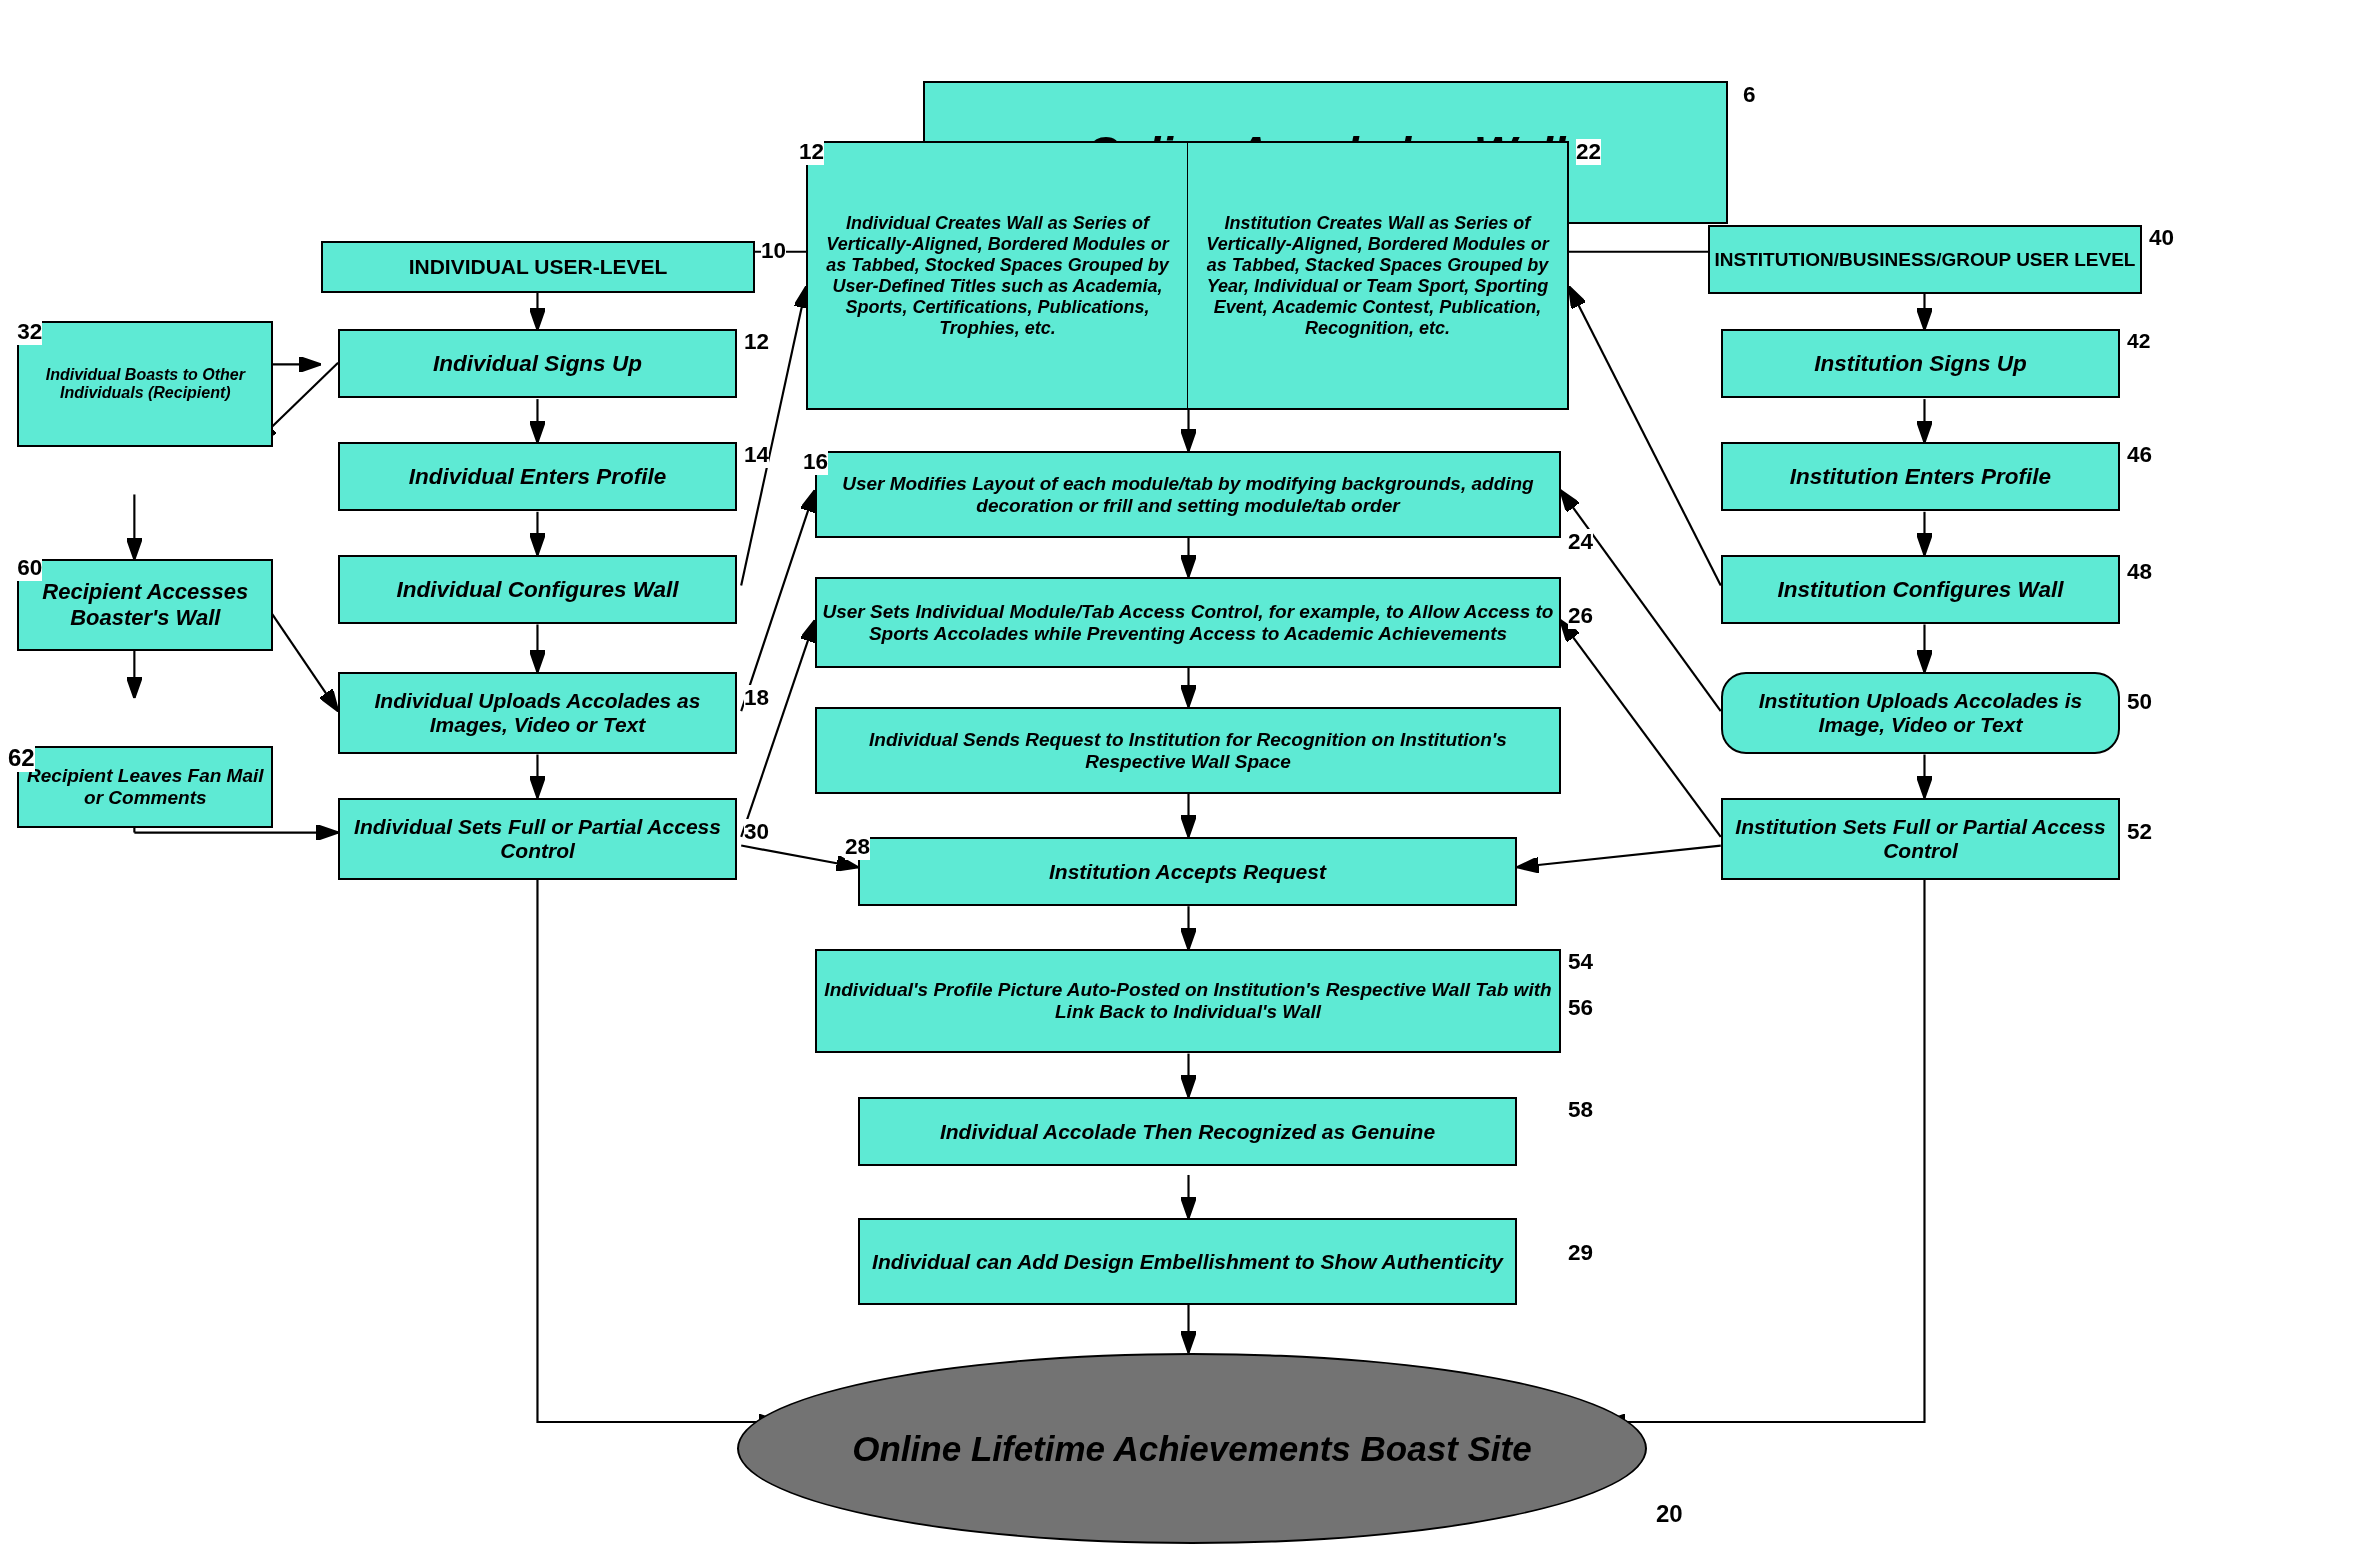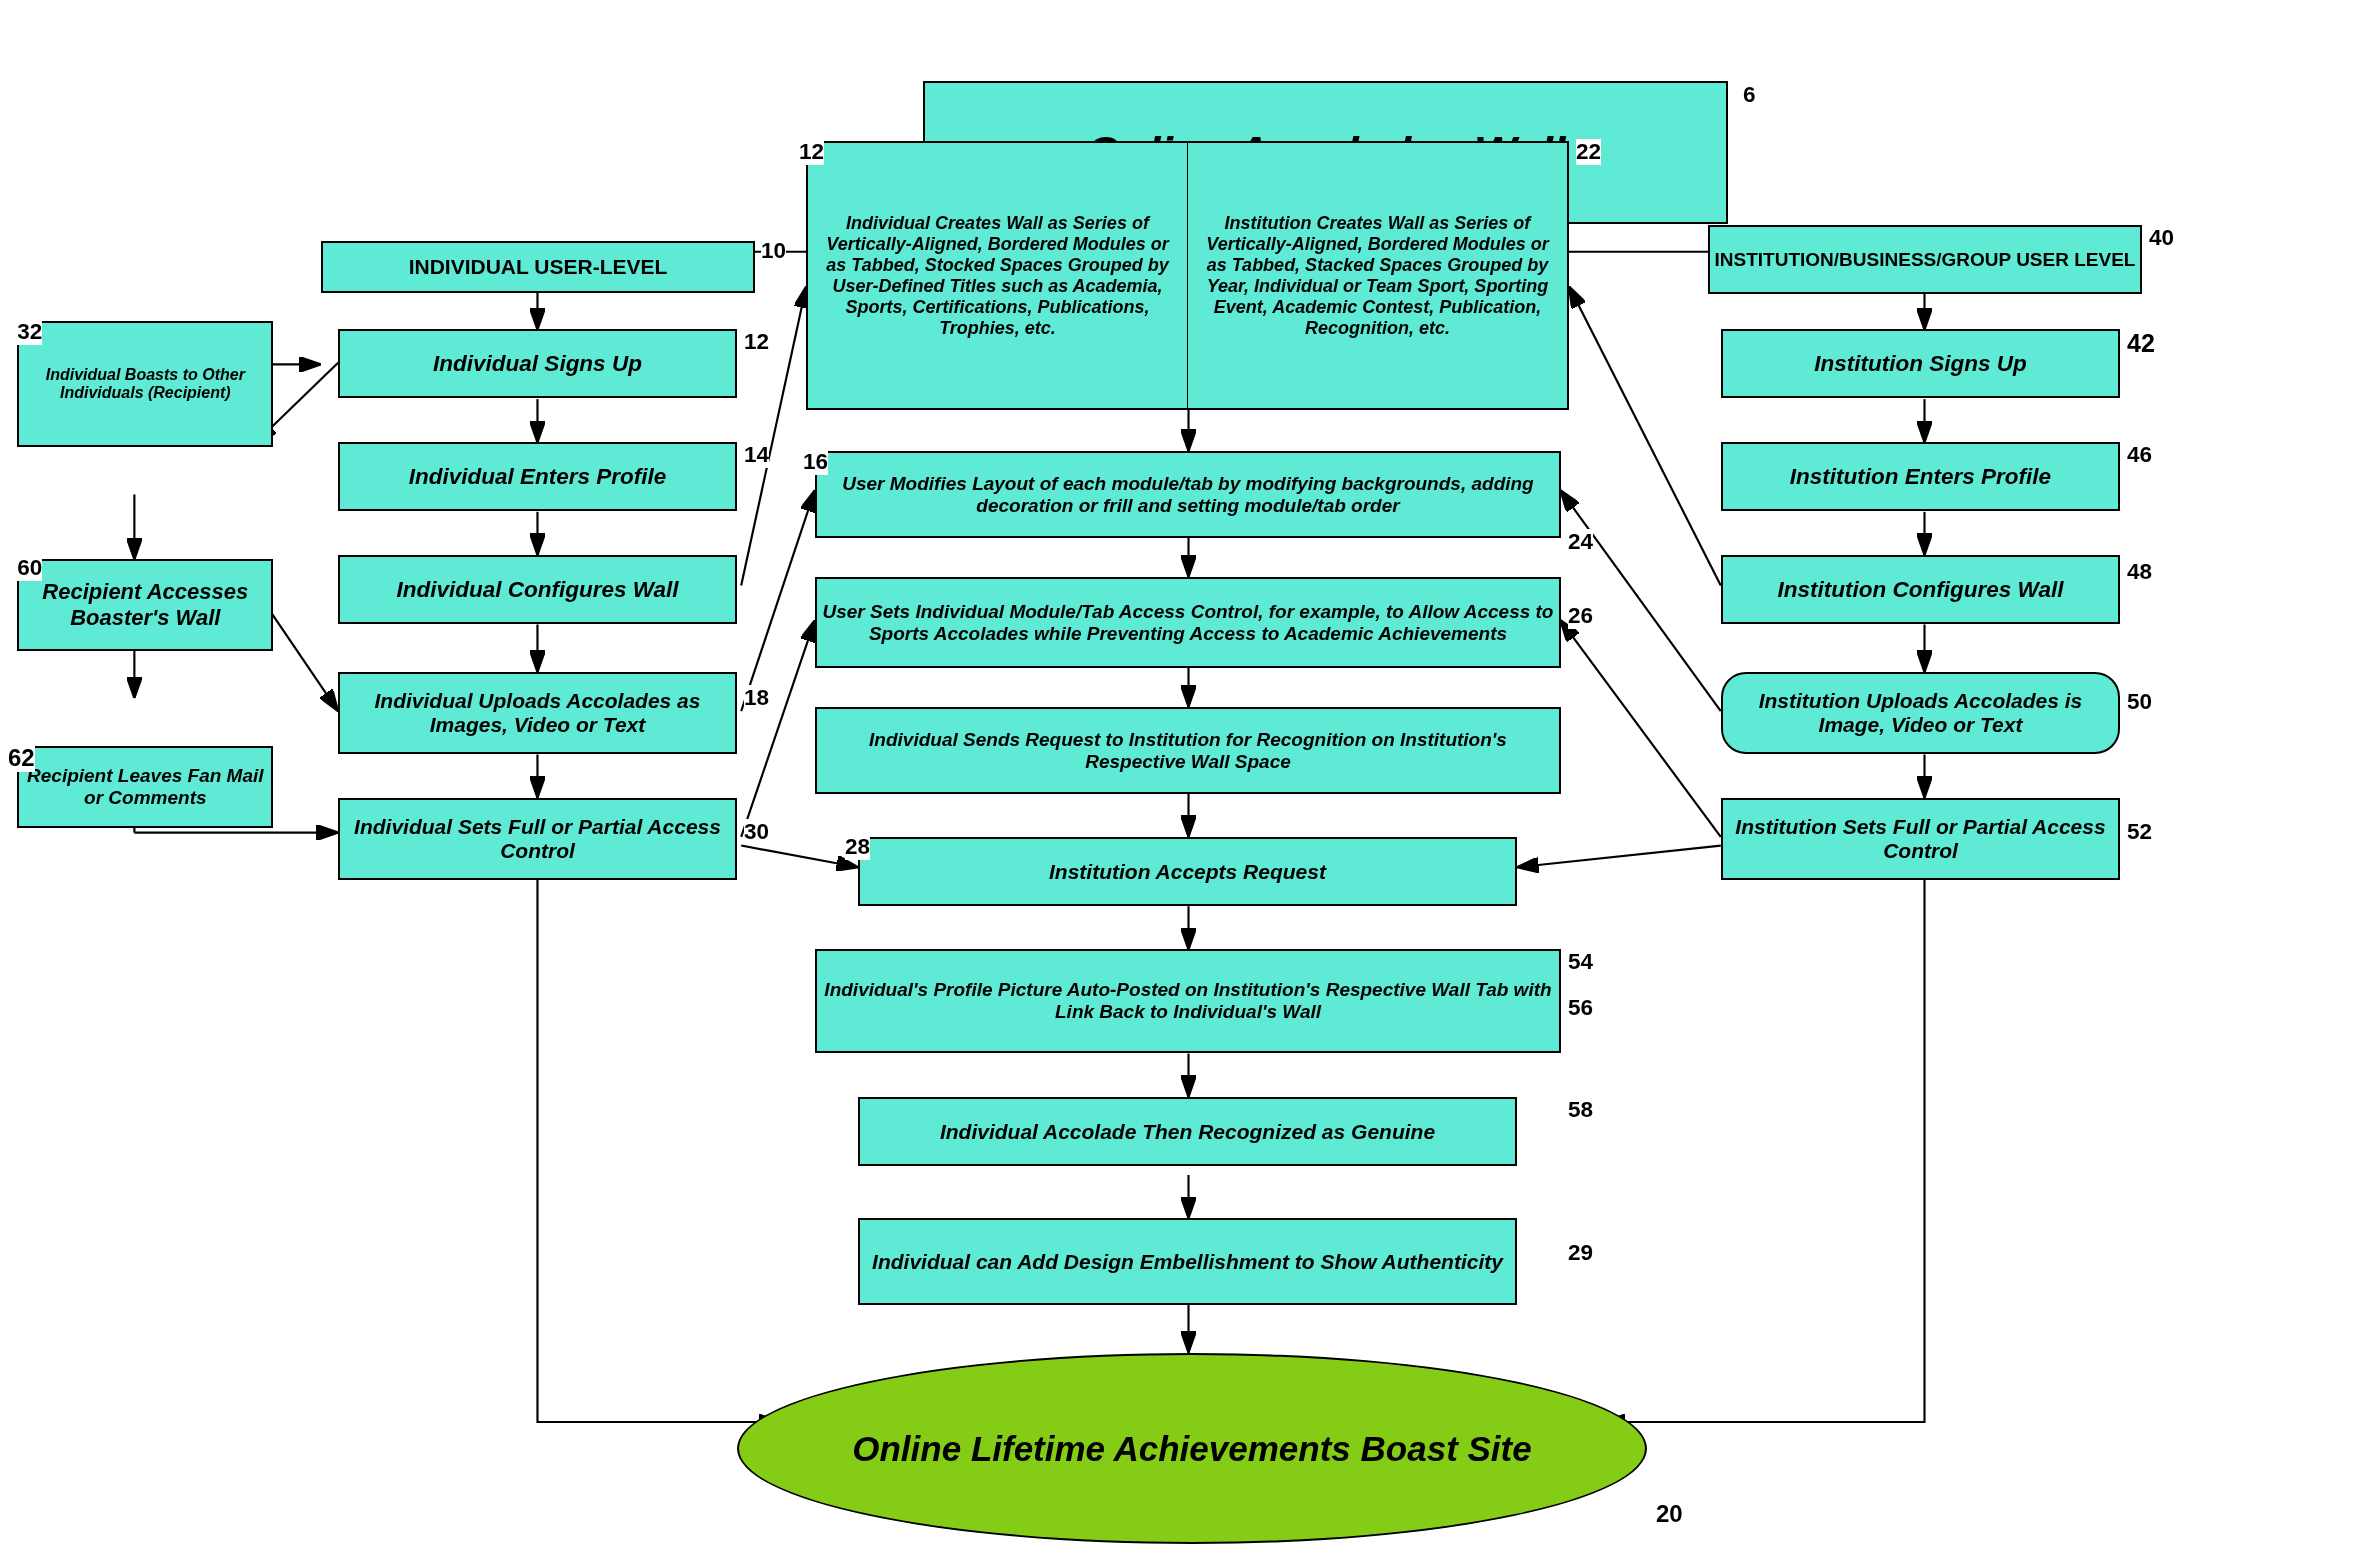--- a/index.html
+++ b/index.html
@@ -36,21 +36,21 @@
       font-weight: bold;
     }
     .box-noitalic {
       font-style: normal;
       font-weight: bold;
     }
     .ellipse {
       position: absolute;
       border: 2.6px solid #000;
       border-radius: 50%;
-      background: #84cc16;
+      background: #737373;
       display: flex;
       align-items: center;
       justify-content: center;
       text-align: center;
       font-style: italic;
       font-weight: bold;
       font-size: 33px;
     }
     .label {
       position: absolute;
@@ -246,21 +246,21 @@
   <span class="label" style="left:1568px; top:1240px; font-size:22.5px;">29</span>
 
   <div class="box box-noitalic" style="left:1708px; top:225px; width:434px; height:69px; font-size:19px;">
     <span>INSTITUTION/BUSINESS/GROUP USER LEVEL</span>
   </div>
   <span class="label" style="left:2149px; top:225px; font-size:22.5px;">40</span>
 
   <div class="box box-normal" style="left:1721px; top:329px; width:399px; height:69px; font-size:22.5px;">
     <span>Institution Signs Up</span>
   </div>
-  <span class="label" style="left:2127px; top:329px; font-size:25px;">42</span>
+  <span class="label" style="left:2127px; top:329px; font-size:21px;">42</span>
 
   <div class="box box-normal" style="left:1721px; top:442px; width:399px; height:69px; font-size:22.5px;">
     <span>Institution Enters Profile</span>
   </div>
   <span class="label" style="left:2127px; top:442px; font-size:22.5px;text-align:right;">46</span>
 
   <div class="box box-normal" style="left:1721px; top:555px; width:399px; height:69px; font-size:22.5px;">
     <span>Institution Configures Wall</span>
   </div>
   <span class="label" style="left:2127px; top:559px; font-size:22.5px;">48</span>

